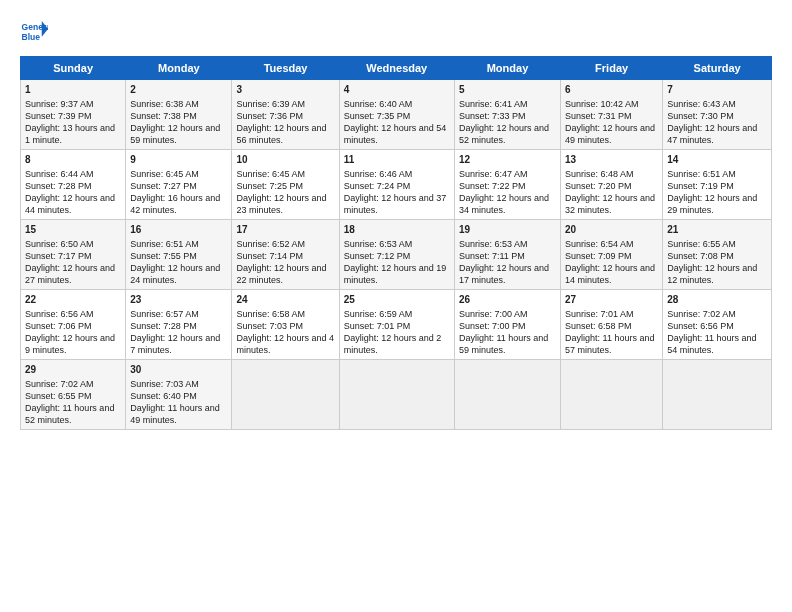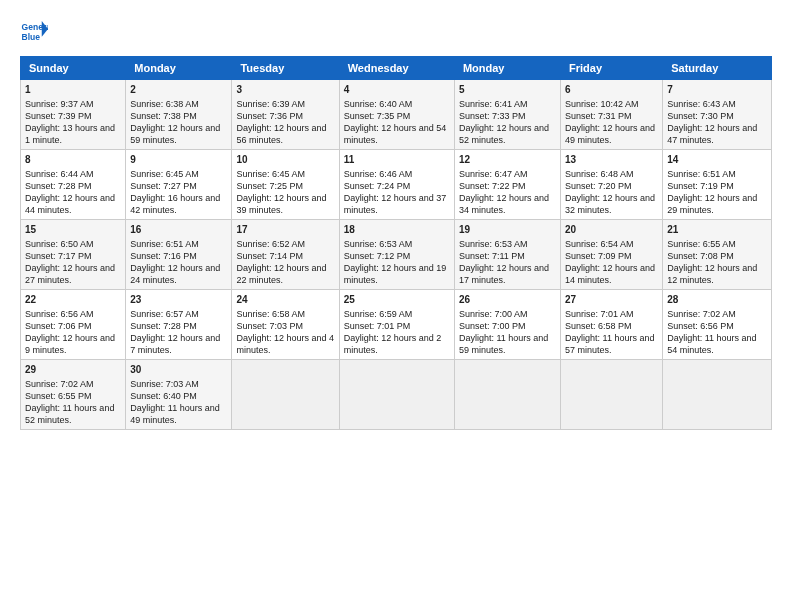--- a/index.html
+++ b/index.html
@@ -46,21 +46,21 @@
     }
     table {
       width: 100%;
       border-collapse: collapse;
       font-size: 9.5px;
     }
     thead tr th {
       background-color: #1565c0;
       color: #fff;
       padding: 5px 8px;
-      text-align: left;
+      text-align: center;
       font-size: 11px;
       font-weight: bold;
       border: 1px solid #1565c0;
     }
     tbody tr td {
       border: 1px solid #ccc;
       padding: 3px 4px;
       vertical-align: top;
       font-size: 9px;
       color: #222;
@@ -120,29 +120,29 @@
           <td><span class="day-num">2</span><span>Sunrise: 6:38 AM</span><br><span>Sunset: 7:38 PM</span><br><span>Daylight: 12 hours and 59 minutes.</span></td>
           <td><span class="day-num">3</span><span>Sunrise: 6:39 AM</span><br><span>Sunset: 7:36 PM</span><br><span>Daylight: 12 hours and 56 minutes.</span></td>
           <td><span class="day-num">4</span><span>Sunrise: 6:40 AM</span><br><span>Sunset: 7:35 PM</span><br><span>Daylight: 12 hours and 54 minutes.</span></td>
           <td><span class="day-num">5</span><span>Sunrise: 6:41 AM</span><br><span>Sunset: 7:33 PM</span><br><span>Daylight: 12 hours and 52 minutes.</span></td>
           <td><span class="day-num">6</span><span>Sunrise: 10:42 AM</span><br><span>Sunset: 7:31 PM</span><br><span>Daylight: 12 hours and 49 minutes.</span></td>
           <td><span class="day-num">7</span><span>Sunrise: 6:43 AM</span><br><span>Sunset: 7:30 PM</span><br><span>Daylight: 12 hours and 47 minutes.</span></td>
         </tr>
         <tr>
           <td><span class="day-num">8</span><span>Sunrise: 6:44 AM</span><br><span>Sunset: 7:28 PM</span><br><span>Daylight: 12 hours and 44 minutes.</span></td>
           <td><span class="day-num">9</span><span>Sunrise: 6:45 AM</span><br><span>Sunset: 7:27 PM</span><br><span>Daylight: 16 hours and 42 minutes.</span></td>
-          <td><span class="day-num">10</span><span>Sunrise: 6:45 AM</span><br><span>Sunset: 7:25 PM</span><br><span>Daylight: 12 hours and 39 minutes.</span></td>
+          <td><span class="day-num">10</span><span>Sunrise: 6:45 AM</span><br><span>Sunset: 7:25 PM</span><br><span>Daylight: 12 hours and 23 minutes.</span></td>
           <td><span class="day-num">11</span><span>Sunrise: 6:46 AM</span><br><span>Sunset: 7:24 PM</span><br><span>Daylight: 12 hours and 37 minutes.</span></td>
           <td><span class="day-num">12</span><span>Sunrise: 6:47 AM</span><br><span>Sunset: 7:22 PM</span><br><span>Daylight: 12 hours and 34 minutes.</span></td>
           <td><span class="day-num">13</span><span>Sunrise: 6:48 AM</span><br><span>Sunset: 7:20 PM</span><br><span>Daylight: 12 hours and 32 minutes.</span></td>
           <td><span class="day-num">14</span><span>Sunrise: 6:51 AM</span><br><span>Sunset: 7:19 PM</span><br><span>Daylight: 12 hours and 29 minutes.</span></td>
         </tr>
         <tr>
           <td><span class="day-num">15</span><span>Sunrise: 6:50 AM</span><br><span>Sunset: 7:17 PM</span><br><span>Daylight: 12 hours and 27 minutes.</span></td>
-          <td><span class="day-num">16</span><span>Sunrise: 6:51 AM</span><br><span>Sunset: 7:16 PM</span><br><span>Daylight: 12 hours and 24 minutes.</span></td>
+          <td><span class="day-num">16</span><span>Sunrise: 6:51 AM</span><br><span>Sunset: 7:55 PM</span><br><span>Daylight: 12 hours and 24 minutes.</span></td>
           <td><span class="day-num">17</span><span>Sunrise: 6:52 AM</span><br><span>Sunset: 7:14 PM</span><br><span>Daylight: 12 hours and 22 minutes.</span></td>
           <td><span class="day-num">18</span><span>Sunrise: 6:53 AM</span><br><span>Sunset: 7:12 PM</span><br><span>Daylight: 12 hours and 19 minutes.</span></td>
           <td><span class="day-num">19</span><span>Sunrise: 6:53 AM</span><br><span>Sunset: 7:11 PM</span><br><span>Daylight: 12 hours and 17 minutes.</span></td>
           <td><span class="day-num">20</span><span>Sunrise: 6:54 AM</span><br><span>Sunset: 7:09 PM</span><br><span>Daylight: 12 hours and 14 minutes.</span></td>
           <td><span class="day-num">21</span><span>Sunrise: 6:55 AM</span><br><span>Sunset: 7:08 PM</span><br><span>Daylight: 12 hours and 12 minutes.</span></td>
         </tr>
         <tr>
           <td><span class="day-num">22</span><span>Sunrise: 6:56 AM</span><br><span>Sunset: 7:06 PM</span><br><span>Daylight: 12 hours and 9 minutes.</span></td>
           <td><span class="day-num">23</span><span>Sunrise: 6:57 AM</span><br><span>Sunset: 7:28 PM</span><br><span>Daylight: 12 hours and 7 minutes.</span></td>
           <td><span class="day-num">24</span><span>Sunrise: 6:58 AM</span><br><span>Sunset: 7:03 PM</span><br><span>Daylight: 12 hours and 4 minutes.</span></td>

